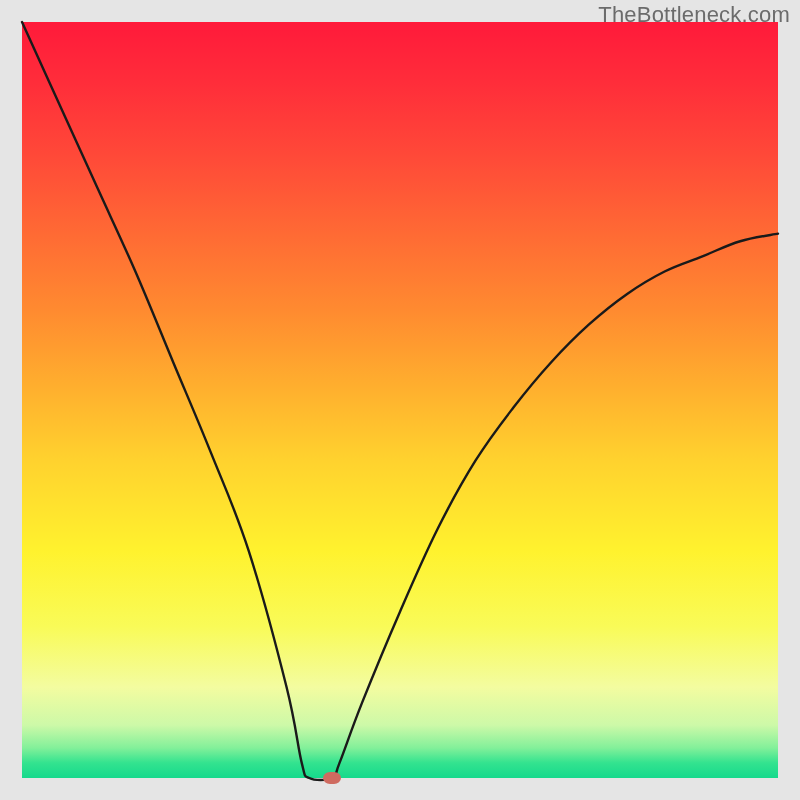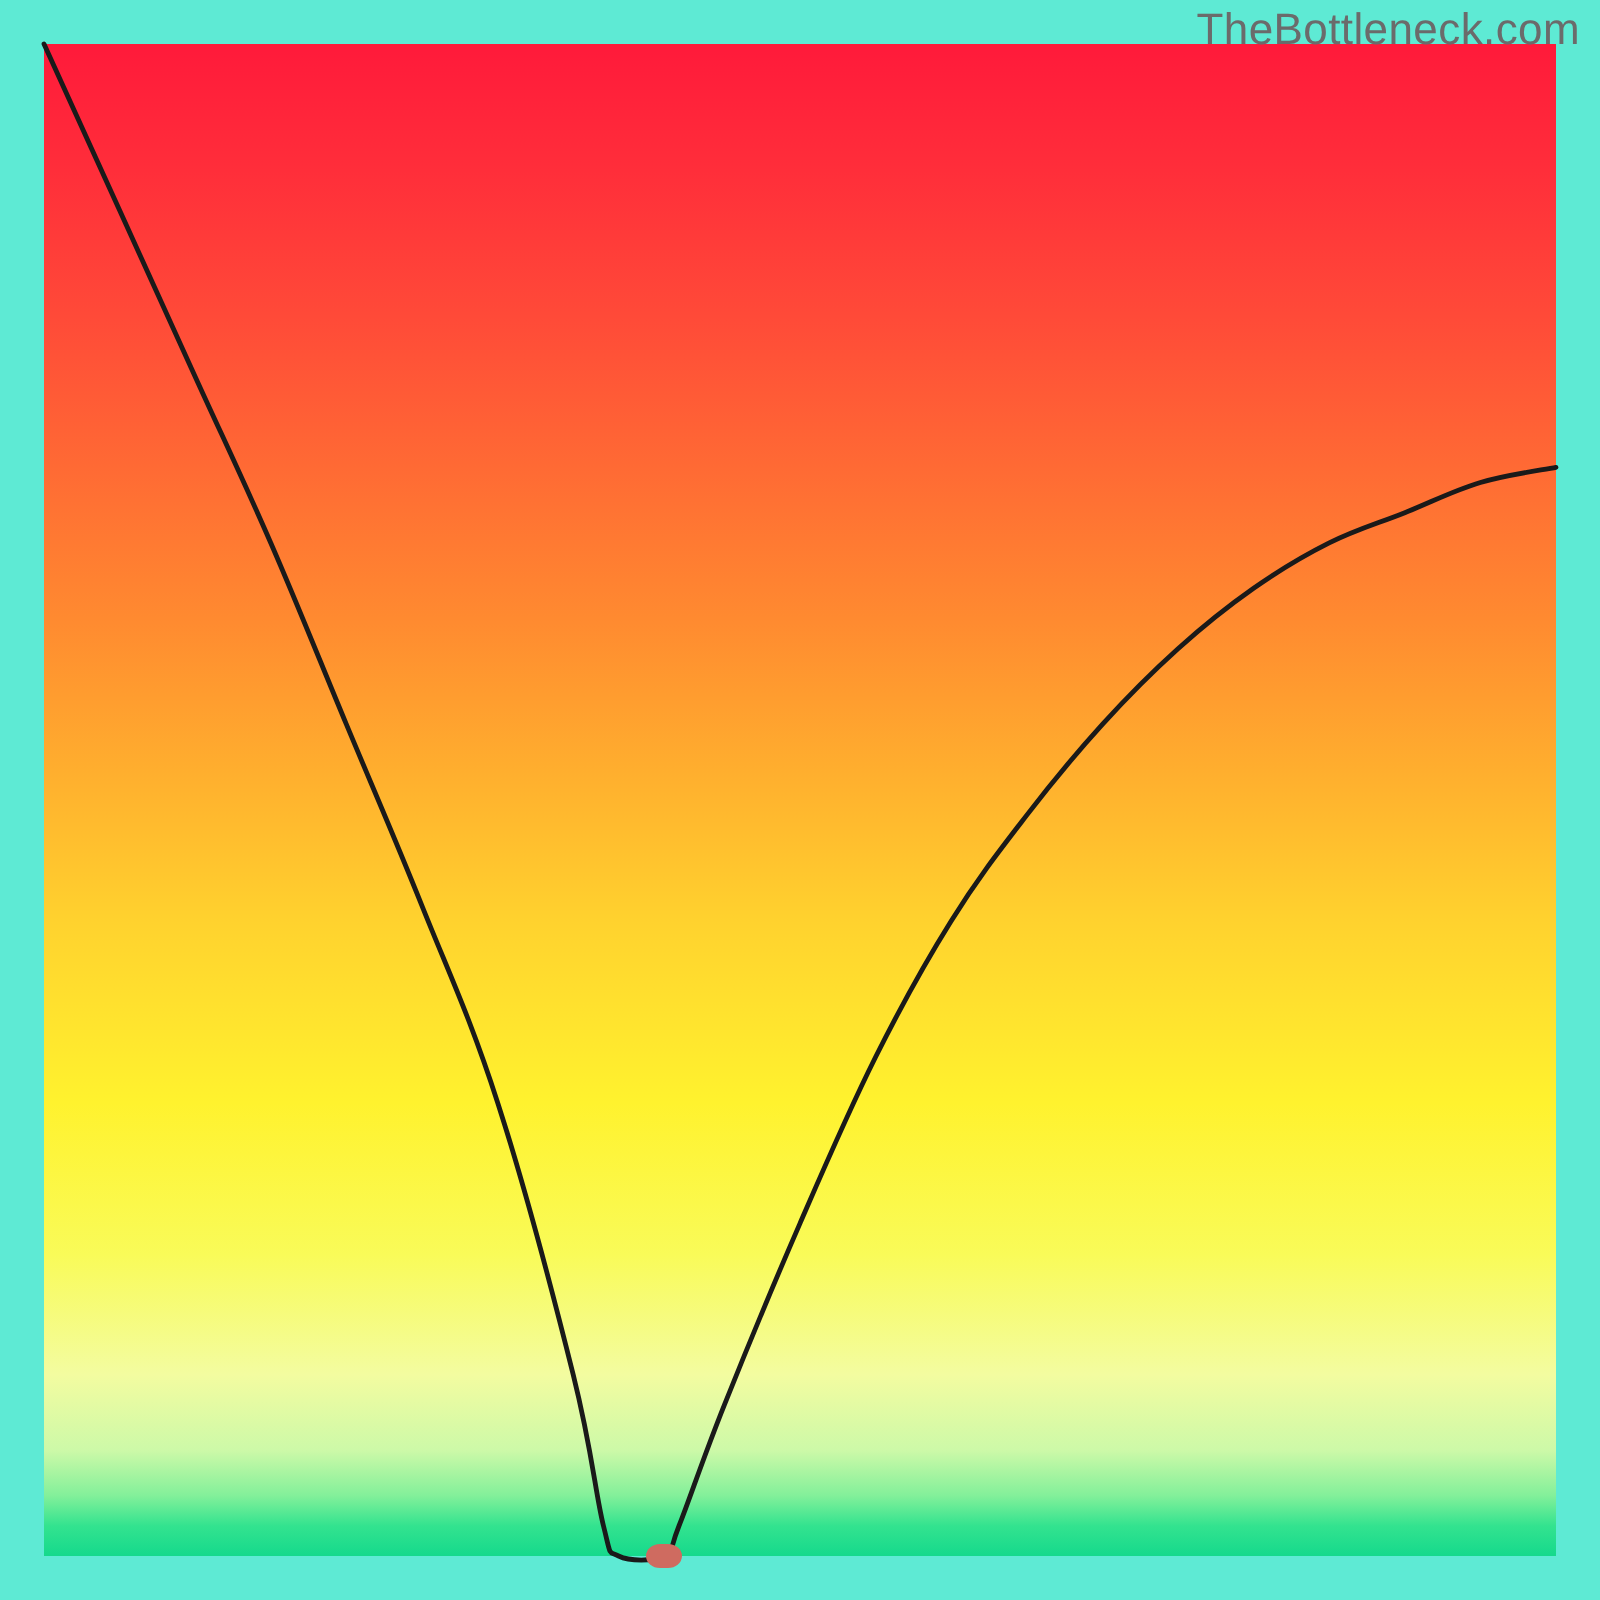--- a/index.html
+++ b/index.html
@@ -10,21 +10,21 @@
     background: #000;
     overflow: hidden;
     font-family: Arial, Helvetica, sans-serif;
   }
   .frame {
     position: absolute;
     left: 0;
     top: 0;
     width: 800px;
     height: 800px;
-    background: #5eead4;
+    background: #e5e5e5;
   }
   .plot-area {
     position: absolute;
     left: 22px;
     top: 22px;
     width: 756px;
     height: 756px;
     background: linear-gradient(to bottom,
       #ff1a3a 0%,
       #ff2d3a 8%,

